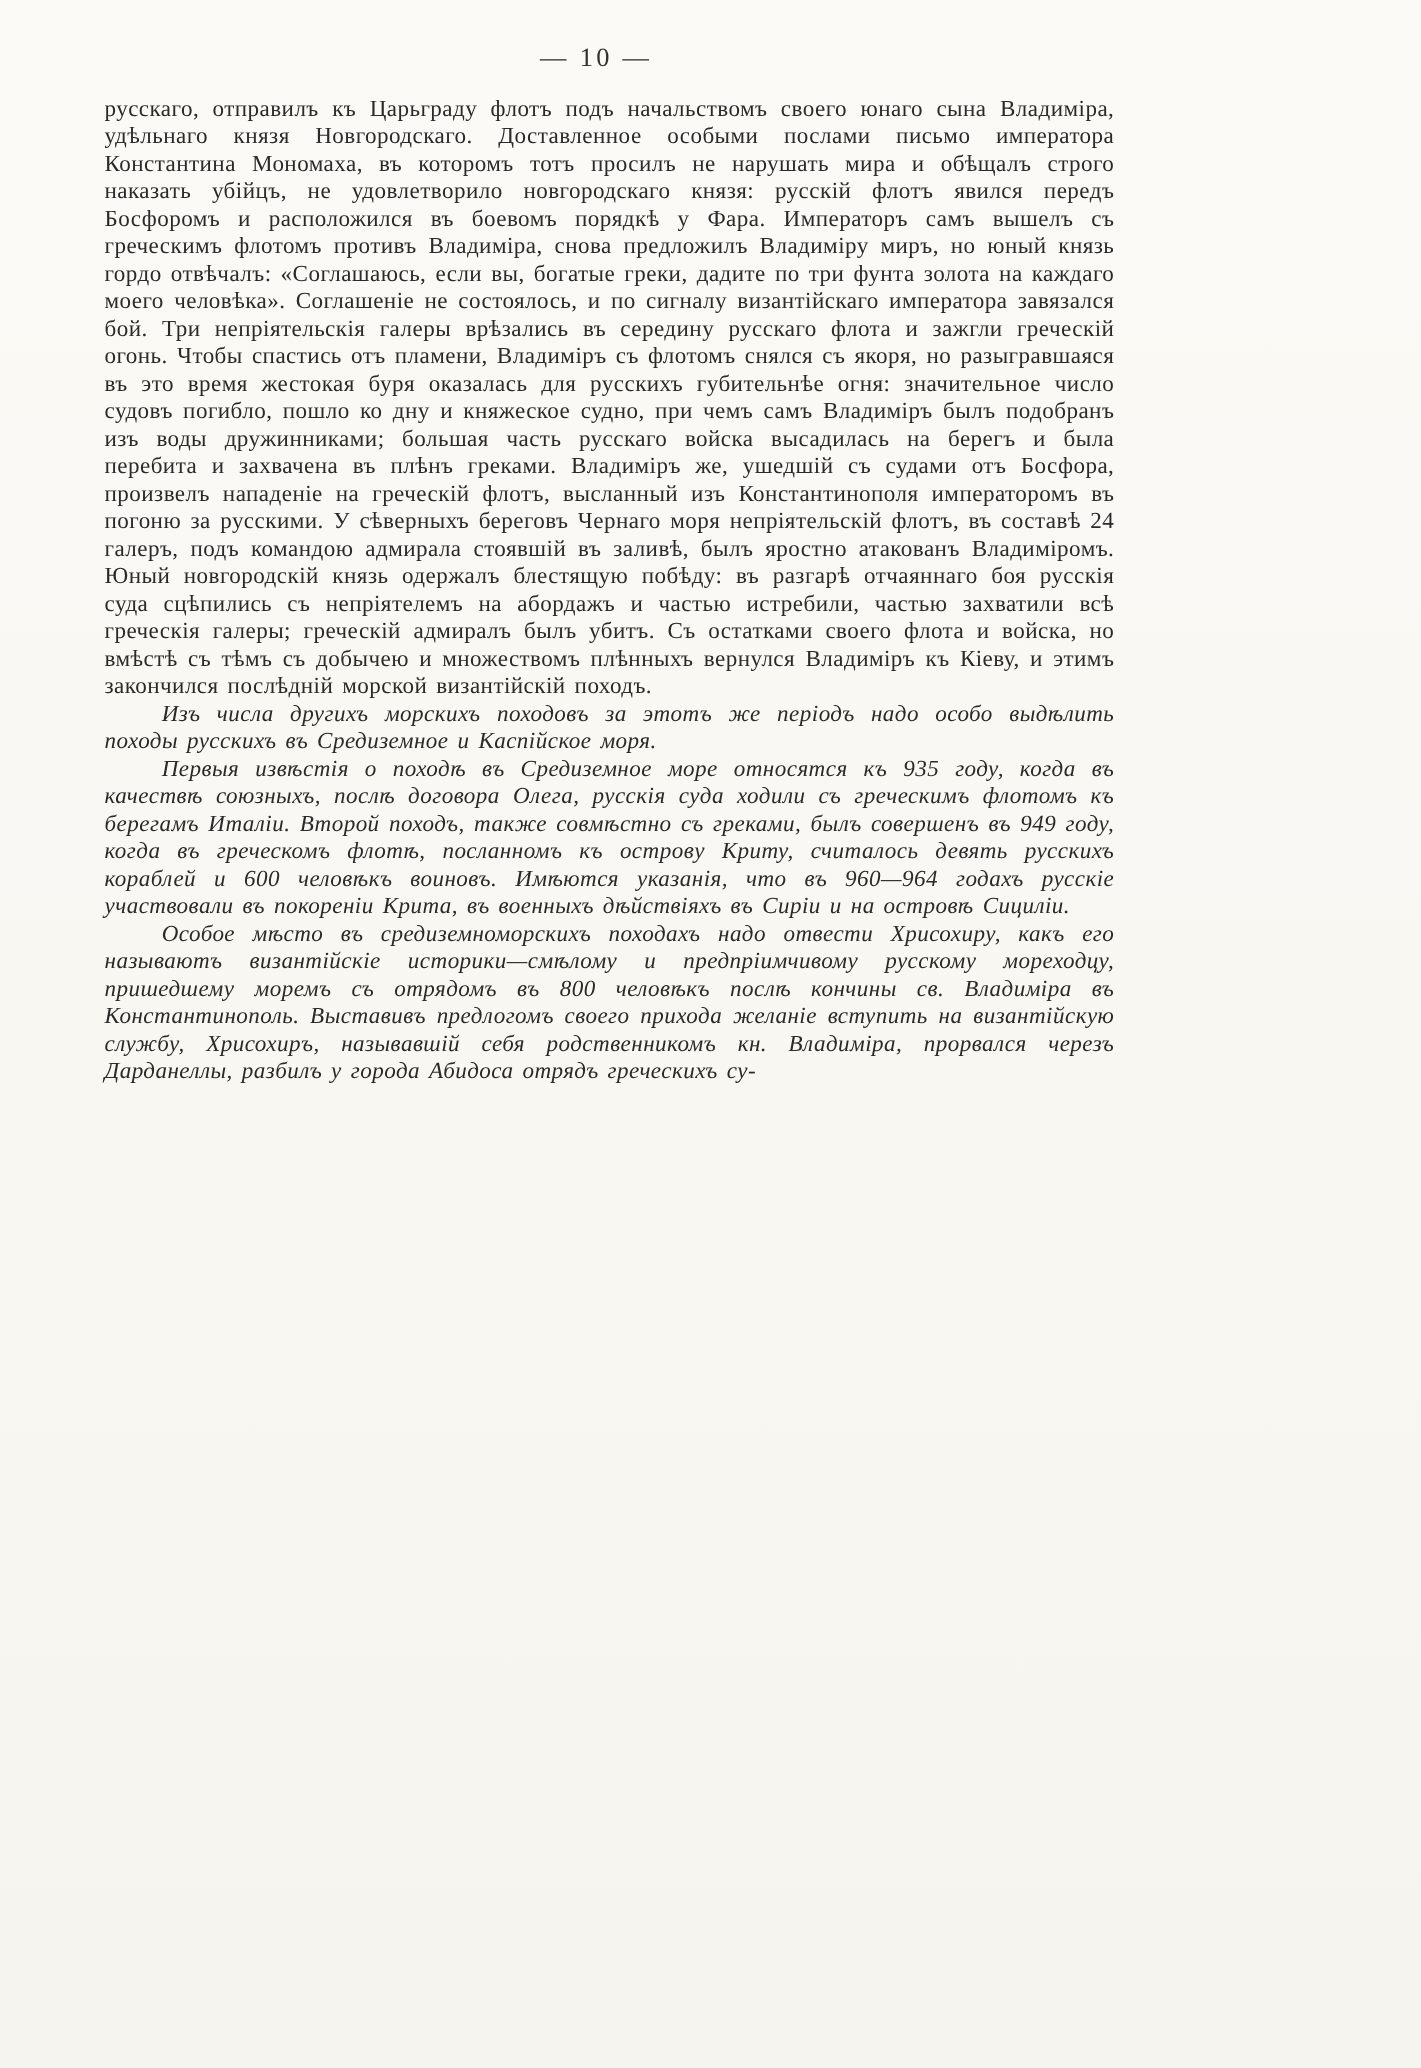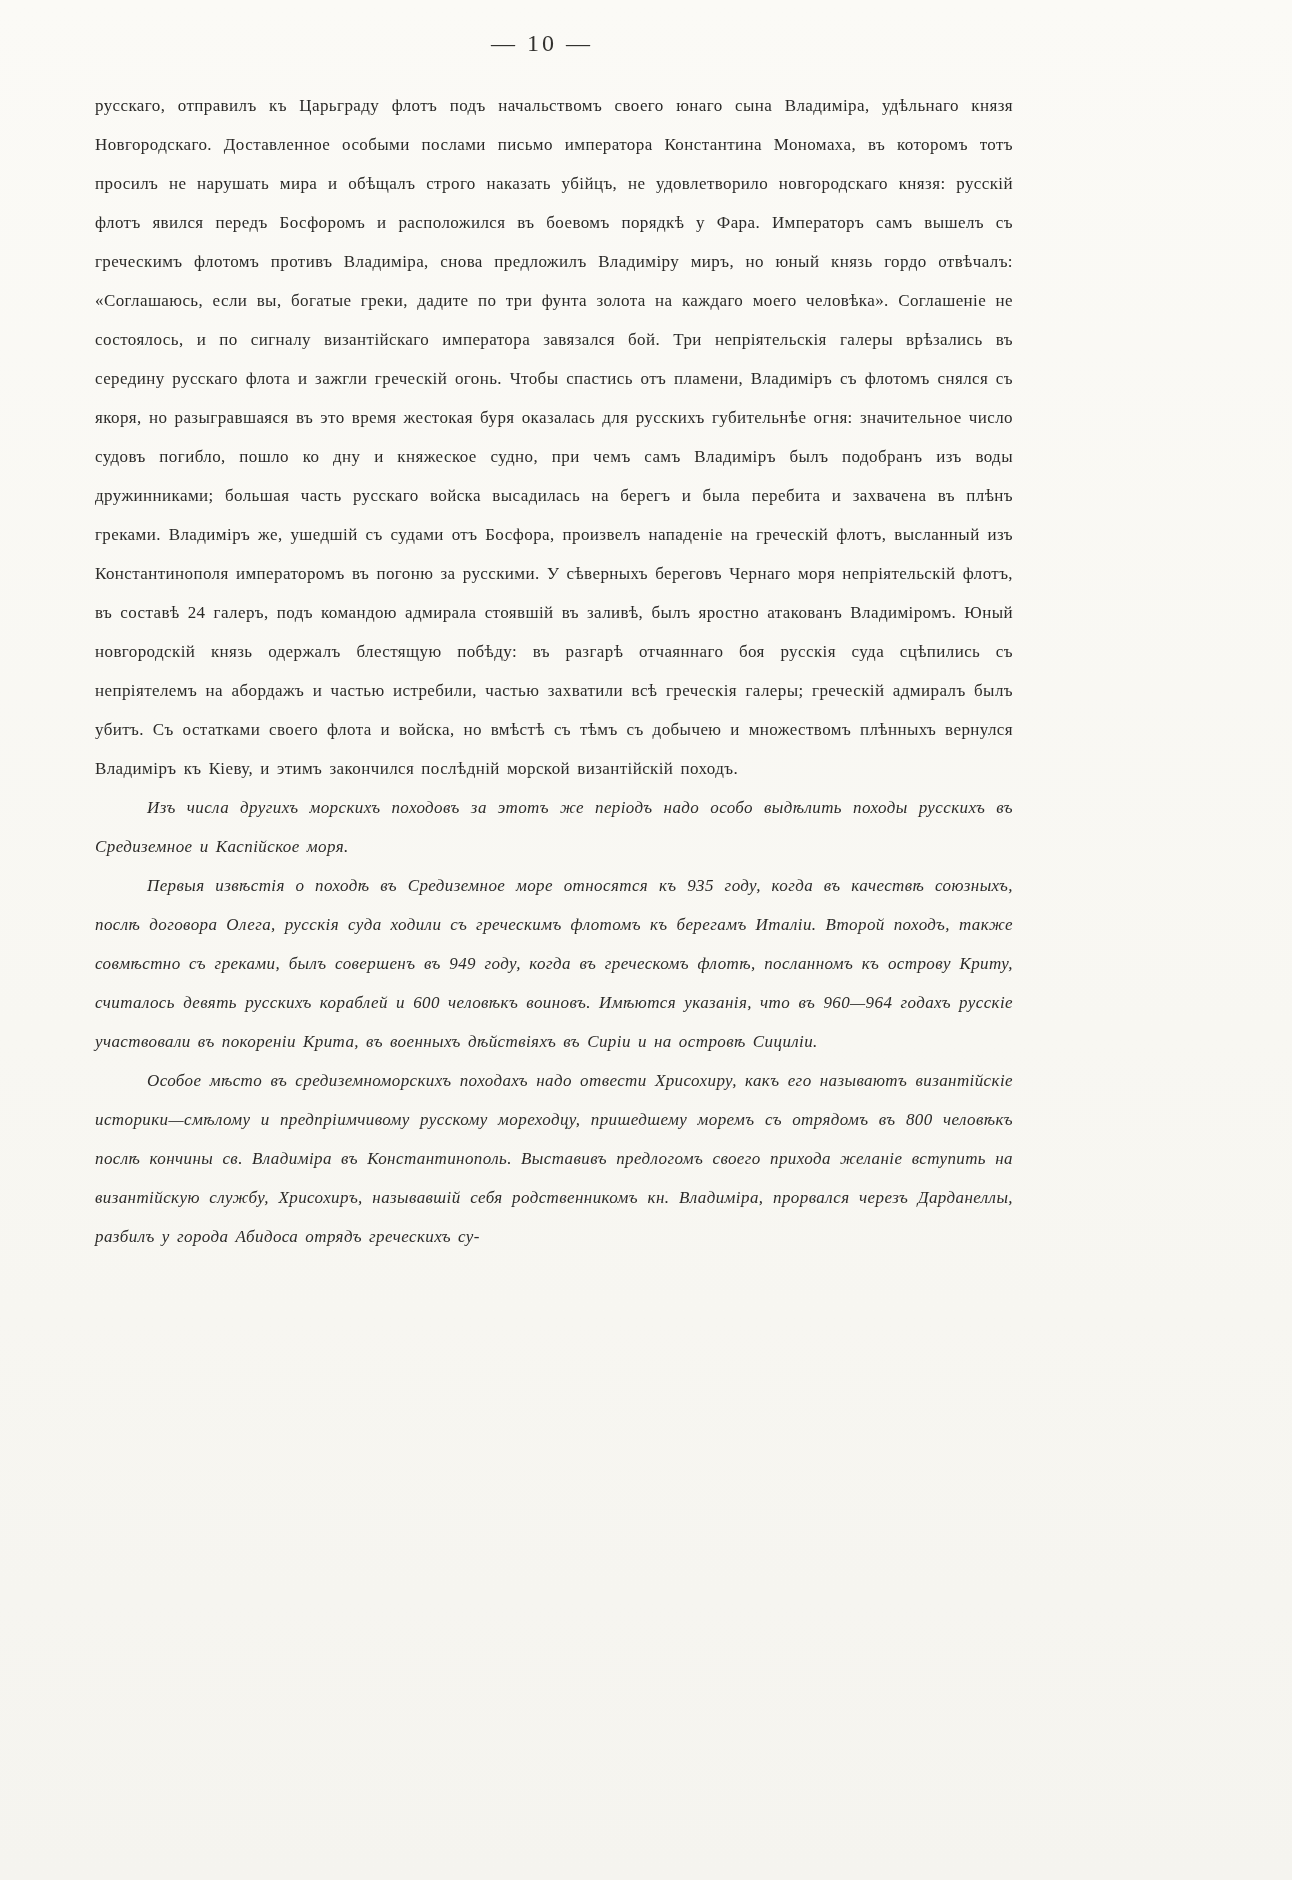--- a/index.html
+++ b/index.html
@@ -13,38 +13,38 @@
     width: 1292px;
     height: 1880px;
     margin: 0 auto;
     background: linear-gradient(180deg, #fbfaf6 0%, #f8f7f2 55%, #f5f4ef 100%);
     box-sizing: border-box;
     color: #2b2a28;
     overflow: hidden;
   }
   .page-header {
     position: absolute;
-    top: 30px;
+    top: 40px;
     left: 0;
     width: 1084px;
     text-align: center;
     font-size: 24px;
     letter-spacing: 3px;
     color: #33322f;
   }
   .text-block {
     position: absolute;
     top: 86px;
     left: 95px;
     width: 918px;
   }
   .text-block p {
     margin: 0;
-    font-size: 17px;
-    line-height: 39px;
+    font-size: 21px;
+    line-height: 25px;
     text-align: justify;
     text-justify: inter-word;
     letter-spacing: 0.4px;
     word-spacing: 2.5px;
     color: #2b2a28;
   }
   .text-block p.indented {
     text-indent: 52px;
     font-style: italic;
   }

